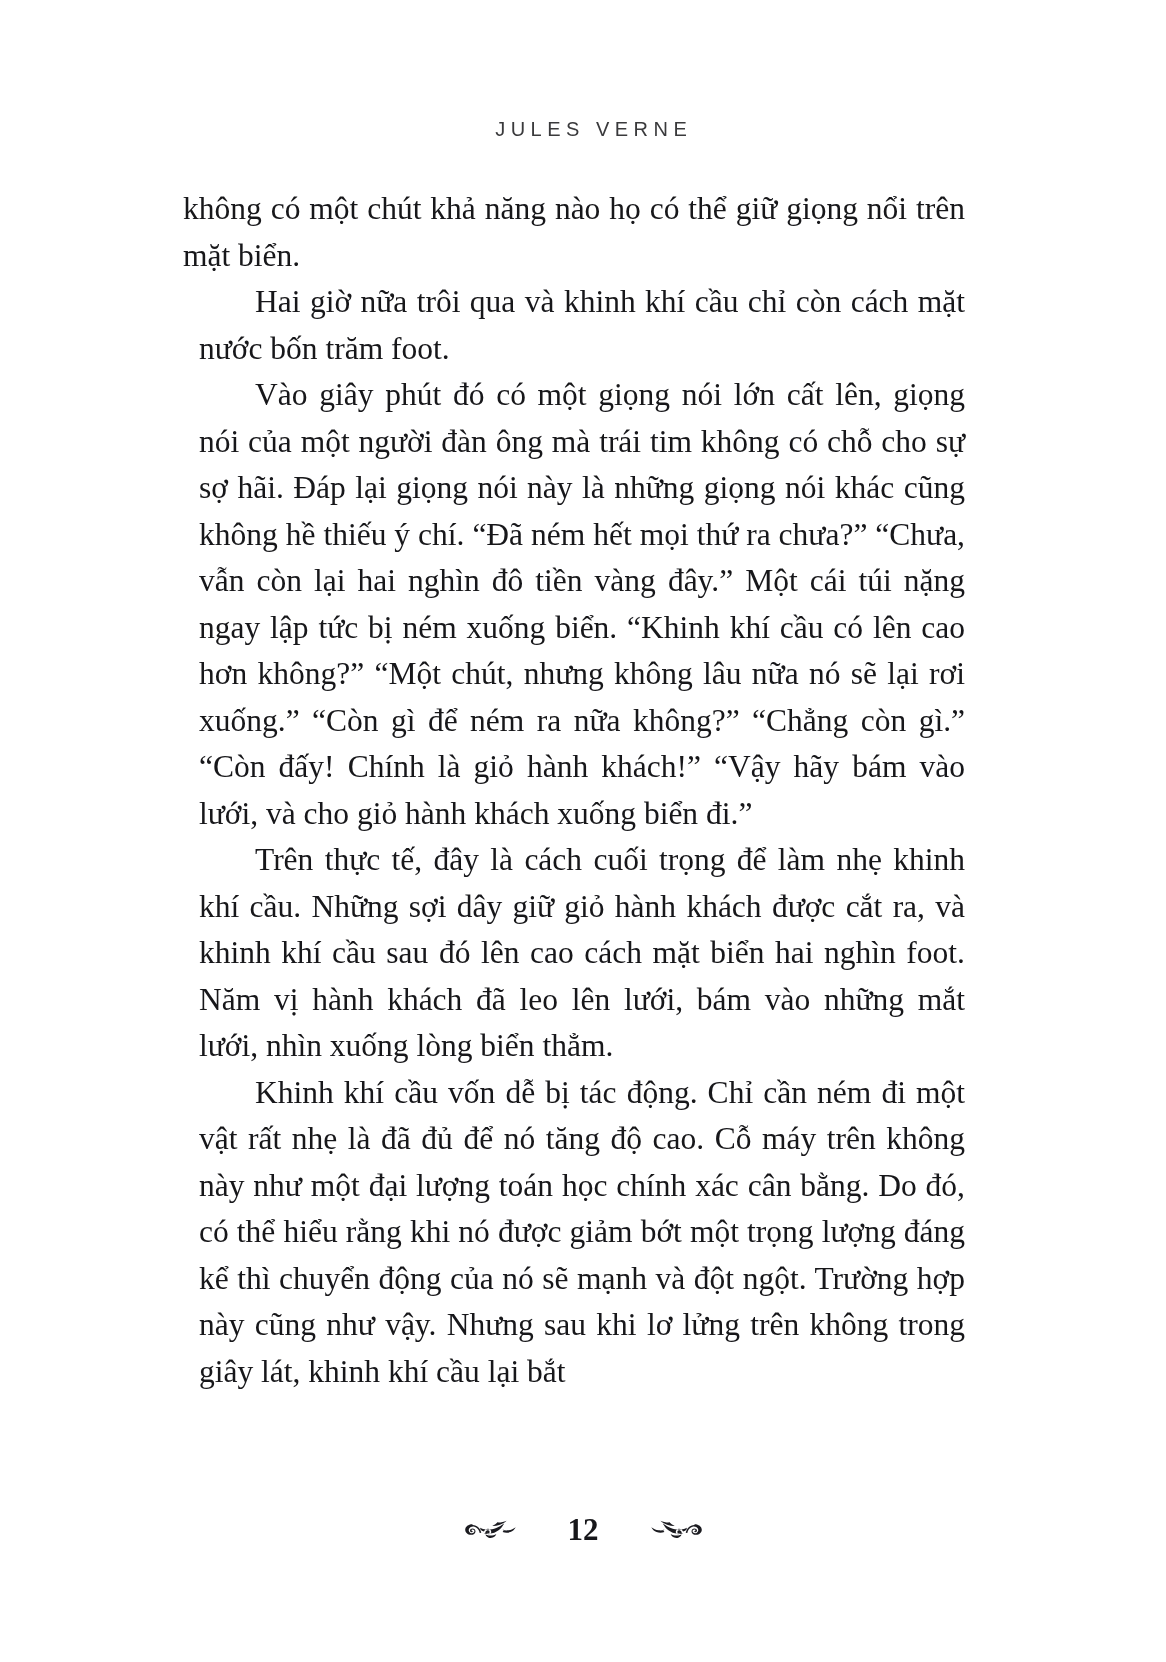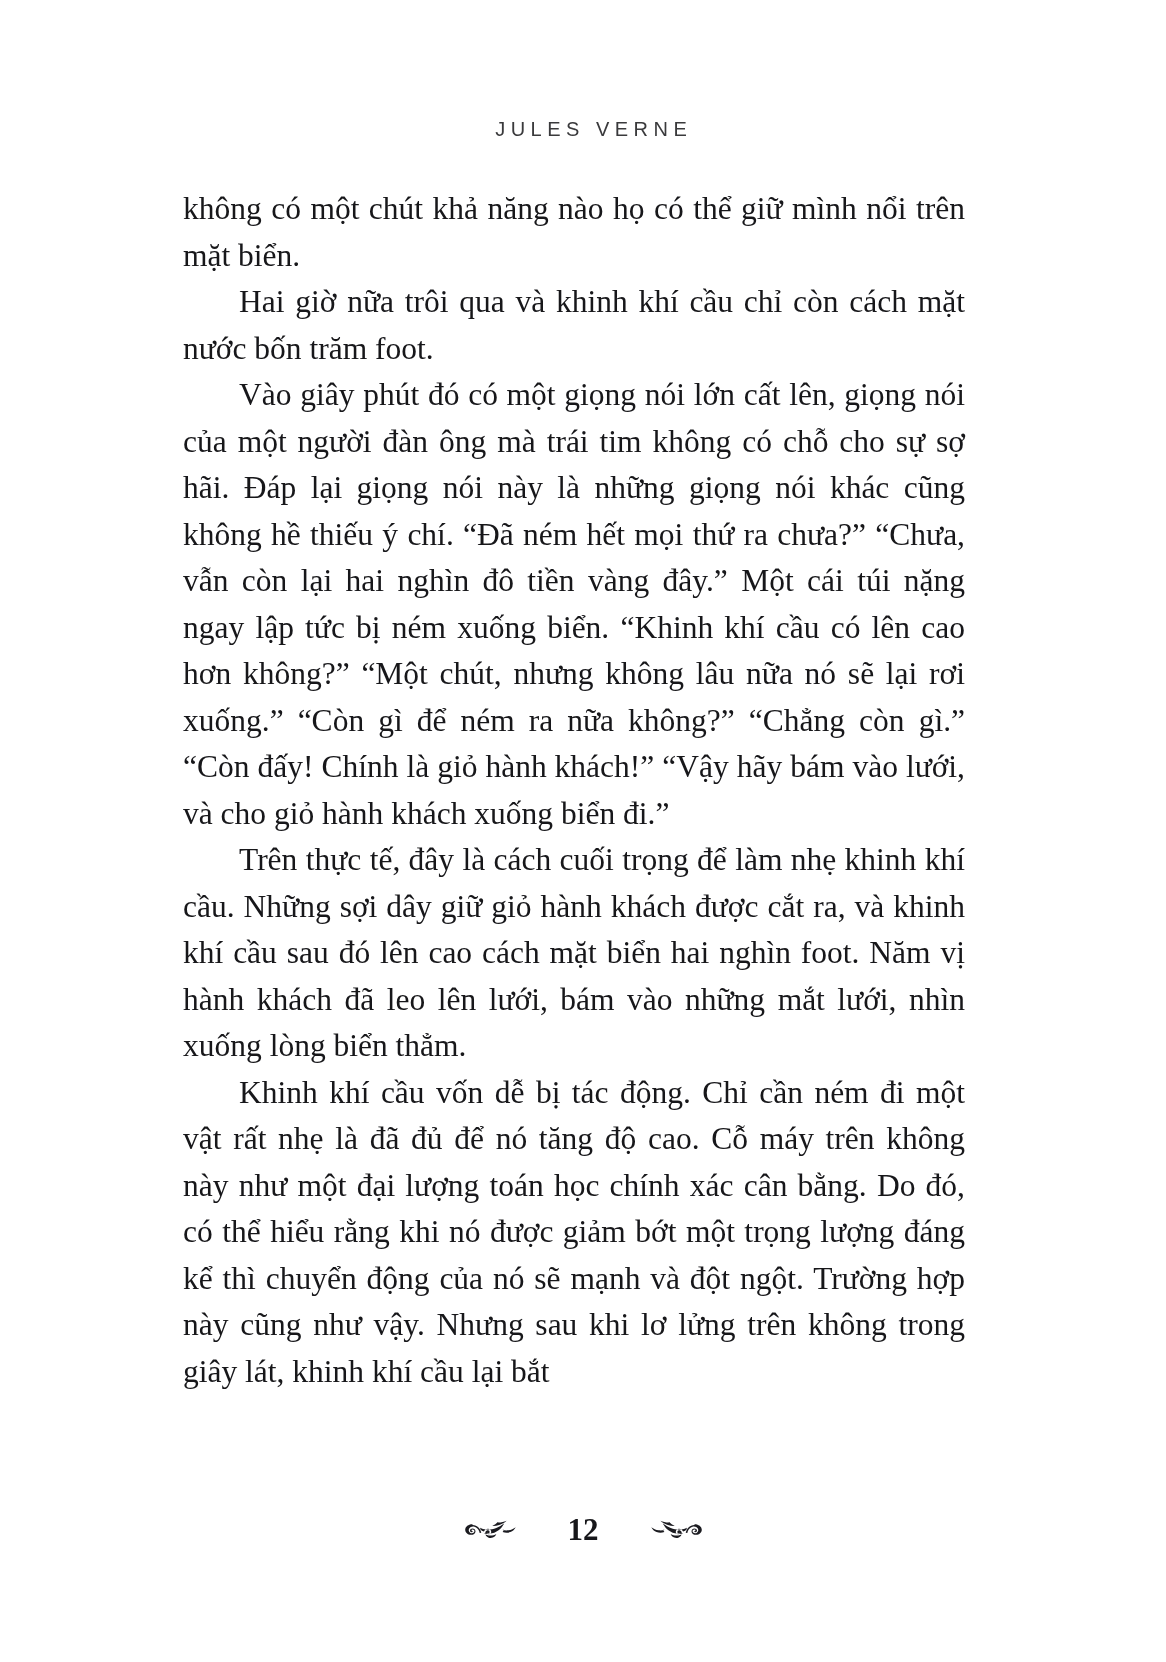--- a/index.html
+++ b/index.html
@@ -46,20 +46,21 @@
     font-size: 31.5px;
     line-height: 46.5px;
     color: #17171a;
     text-align: justify;
     text-justify: inter-word;
     hyphens: none;
     -webkit-hyphens: none;
   }
   .para + .para {
     text-indent: 56px;
+    margin-left: 16px;
   }
 
   
   .folio {
     position: absolute;
     top: 1514px;
     left: 0;
     width: 1166px;
     display: flex;
     align-items: center;
@@ -85,21 +86,21 @@
   }
 </style>
 </head>
 <body>
 
 <div class="page">
 
   <div class="running-head">JULES VERNE</div>
 
   <div class="text-column">
-    <p class="para" style="text-indent: 0px;">không có một chút khả năng nào họ có thể giữ mình nổi trên mặt biển.</p>
+    <p class="para" style="text-indent: 0px;">không có một chút khả năng nào họ có thể giữ giọng nổi trên mặt biển.</p>
     <p class="para" style="text-indent: 56px;">Hai giờ nữa trôi qua và khinh khí cầu chỉ còn cách mặt nước bốn trăm foot.</p>
     <p class="para" style="text-indent: 56px;">Vào giây phút đó có một giọng nói lớn cất lên, giọng nói của một người đàn ông mà trái tim không có chỗ cho sự sợ hãi. Đáp lại giọng nói này là những giọng nói khác cũng không hề thiếu ý chí. “Đã ném hết mọi thứ ra chưa?” “Chưa, vẫn còn lại hai nghìn đô tiền vàng đây.” Một cái túi nặng ngay lập tức bị ném xuống biển. “Khinh khí cầu có lên cao hơn không?” “Một chút, nhưng không lâu nữa nó sẽ lại rơi xuống.” “Còn gì để ném ra nữa không?” “Chẳng còn gì.” “Còn đấy! Chính là giỏ hành khách!” “Vậy hãy bám vào lưới, và cho giỏ hành khách xuống biển đi.”</p>
     <p class="para" style="text-indent: 56px;">Trên thực tế, đây là cách cuối trọng để làm nhẹ khinh khí cầu. Những sợi dây giữ giỏ hành khách được cắt ra, và khinh khí cầu sau đó lên cao cách mặt biển hai nghìn foot. Năm vị hành khách đã leo lên lưới, bám vào những mắt lưới, nhìn xuống lòng biển thẳm.</p>
     <p class="para" style="text-indent: 56px;">Khinh khí cầu vốn dễ bị tác động. Chỉ cần ném đi một vật rất nhẹ là đã đủ để nó tăng độ cao. Cỗ máy trên không này như một đại lượng toán học chính xác cân bằng. Do đó, có thể hiểu rằng khi nó được giảm bớt một trọng lượng đáng kể thì chuyển động của nó sẽ mạnh và đột ngột. Trường hợp này cũng như vậy. Nhưng sau khi lơ lửng trên không trong giây lát, khinh khí cầu lại bắt</p>
   </div>
 
   <div class="folio">
     <span class="ornament">
       <svg viewBox="0 0 74 30" width="74" height="30" aria-hidden="true">
         <g fill="currentColor">

